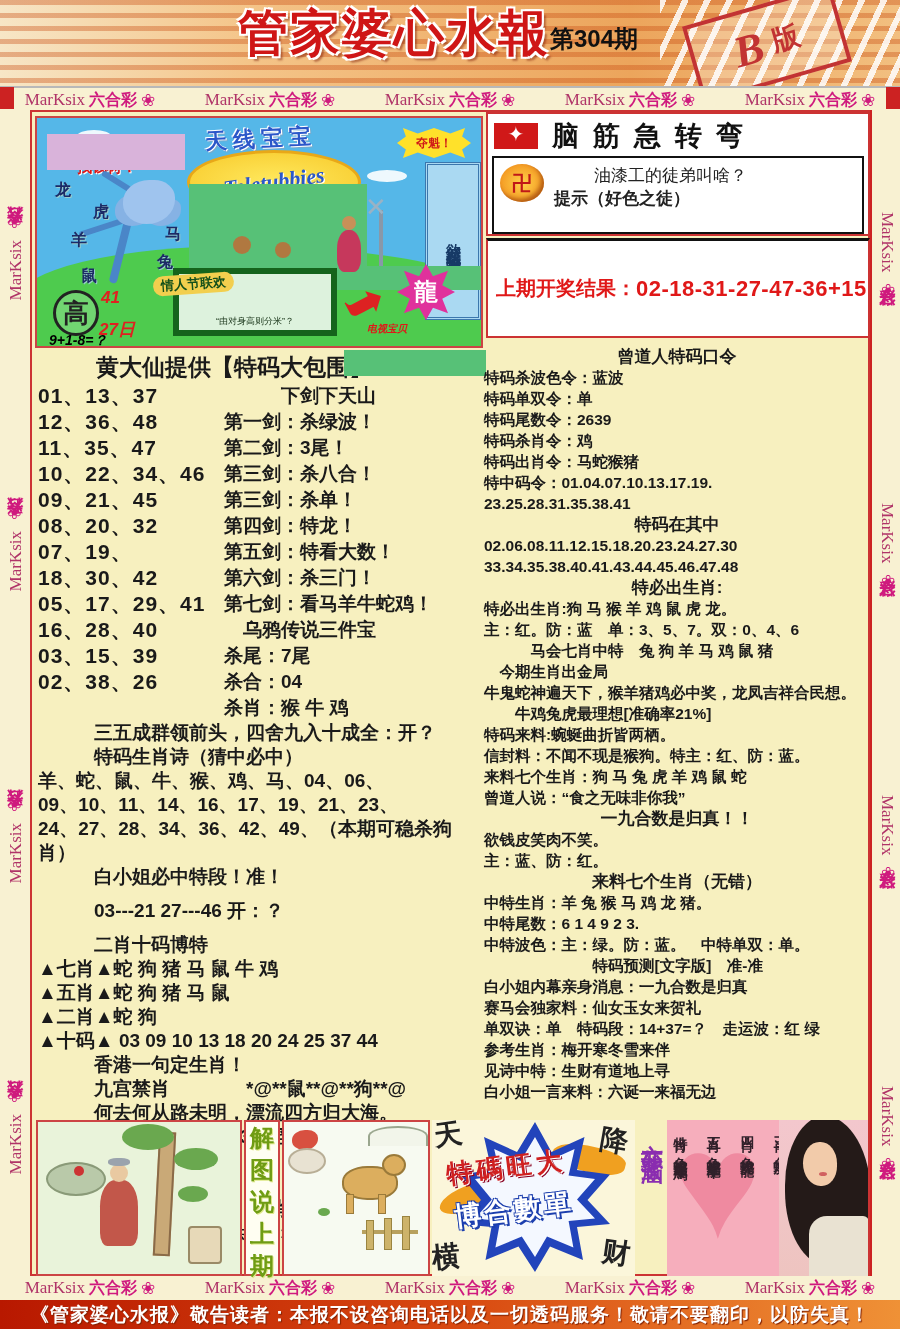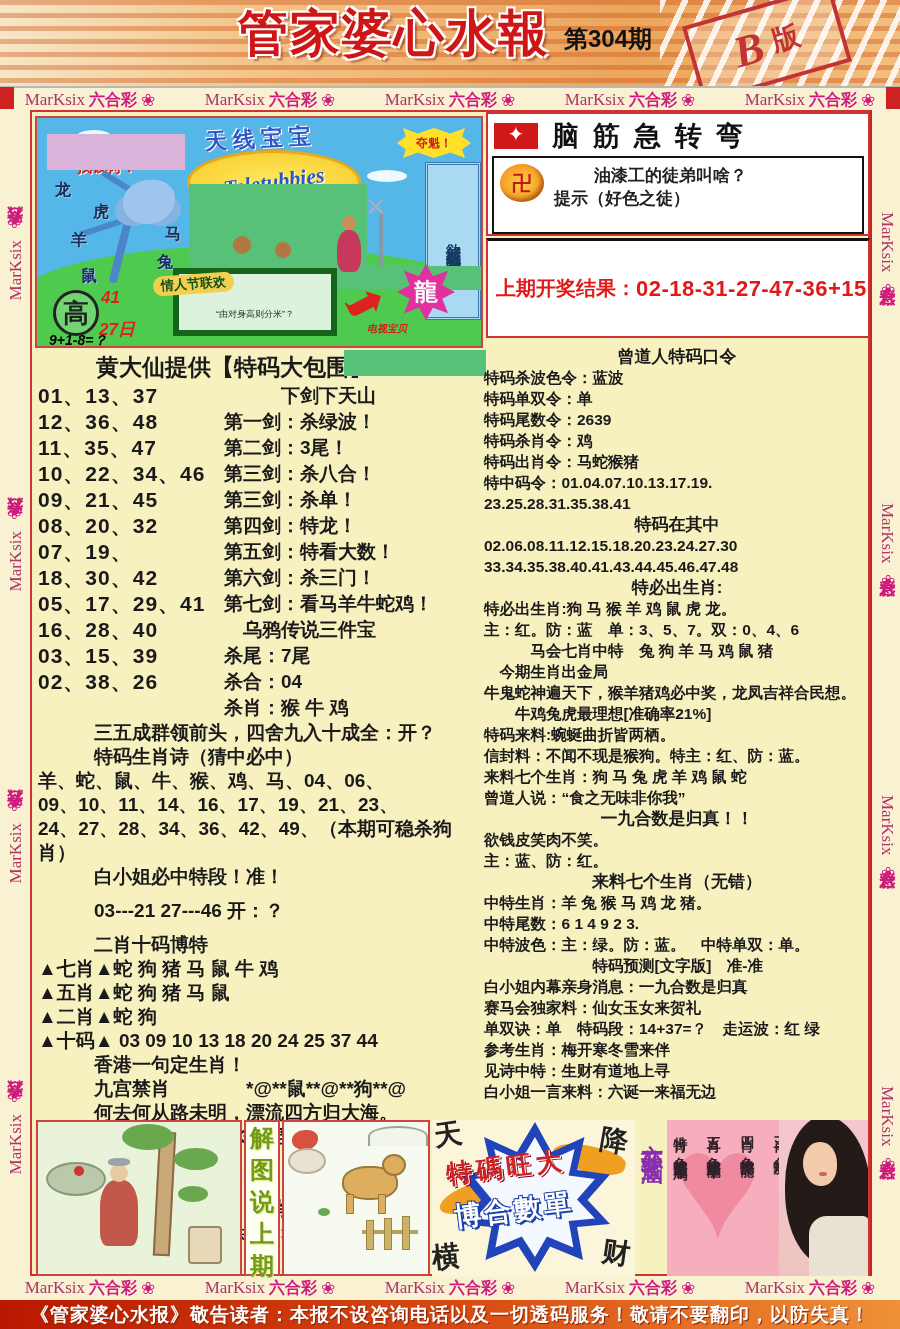--- a/index.html
+++ b/index.html
@@ -6,21 +6,21 @@
   body{width:900px;height:1329px;position:relative;overflow:hidden;
        background:#f8f1d2;font-family:"Liberation Sans",sans-serif;color:#1a1a1a;}
   .abs{position:absolute;}
   .preline{white-space:pre-line;}
 
   
   .header{left:0;top:0;width:900px;height:86px;
     background:linear-gradient(90deg,#f7e6c6 0%,#f4c488 28%,#eca55c 70%,#f2bf80 100%);}
   .header .stripes{left:0;top:0;right:0;bottom:0;
     background:repeating-linear-gradient(180deg,rgba(201,78,20,.38) 0 5px,rgba(0,0,0,0) 5px 13px);}
-  .masthead{left:238px;top:6px;display:flex;align-items:flex-end;gap:14px;text-align:center;}
+  .masthead{left:238px;top:6px;display:flex;align-items:flex-end;gap:0;text-align:center;}
   .paper-title{font-family:"Liberation Serif",serif;font-weight:bold;font-size:50px;color:#cf1616;
     letter-spacing:2px;line-height:1.1;
     text-shadow:-2px -2px 0 #fff,2px -2px 0 #fff,-2px 2px 0 #fff,2px 2px 0 #fff,4px 4px 2px rgba(120,20,0,.45);}
   .issue-no{font-size:24px;font-weight:bold;color:#111;padding-bottom:6px;}
   .stamp-stripes{left:660px;top:0;width:240px;height:86px;
     background:repeating-linear-gradient(115deg,rgba(255,255,255,.85) 0 6px,rgba(255,255,255,0) 6px 20px);}
   .stamp{left:690px;top:4px;width:146px;height:72px;border:4px solid #c23333;
     transform:rotate(-16deg);display:flex;align-items:center;justify-content:center;gap:10px;
     color:#c23333;background:rgba(255,255,255,.25);}
   .stamp .b{font-family:"Liberation Serif",serif;font-size:44px;font-style:italic;font-weight:bold;}
@@ -72,21 +72,21 @@
     display:flex;align-items:center;justify-content:center;}
   .scroll span{writing-mode:vertical-rl;font-size:15px;font-weight:bold;color:#173a66;letter-spacing:3px;}
   .windmill-pole{left:342px;top:92px;width:4px;height:66px;background:#8898a8;}
   .windmill-blades{left:328px;top:74px;font-size:26px;color:#9ab2c4;}
   .tubby-red{left:300px;top:112px;width:24px;height:42px;background:#c6385c;border-radius:45% 45% 30% 30%;}
   .tubby-red::before{content:"";position:absolute;left:5px;top:-14px;width:14px;height:14px;background:#c89058;border-radius:50%;}
   .tubbyhead{background:#b07840;border-radius:50%;}
   .censor{position:absolute;}
   .billboard{left:136px;top:150px;width:164px;height:68px;border:6px solid #15641c;background:#ddf2dd;
     box-sizing:border-box;display:flex;align-items:flex-end;justify-content:center;}
-  .billboard span{font-size:9px;color:#173317;padding-bottom:9px;}
+  .billboard span{font-size:9px;color:#173317;padding-bottom:2px;}
   .gao-circle{left:16px;top:172px;width:40px;height:40px;border:3px solid #222;border-radius:50%;
     display:flex;align-items:center;justify-content:center;font-size:26px;font-weight:bold;color:#222;background:rgba(255,255,255,.2);}
   .rednum{position:absolute;color:#e02020;font-weight:bold;font-style:italic;}
   .equation{left:12px;top:214px;font-size:14px;font-weight:bold;font-style:italic;color:#000000;}
   .festival{left:116px;top:156px;background:#f2cf4e;border-radius:12px;padding:1px 8px;
     font-size:13px;font-weight:bold;color:#14501a;transform:rotate(-4deg);}
   .redarrow{left:308px;top:158px;font-size:46px;color:#dd2222;transform:rotate(-28deg);font-weight:bold;}
   .dragonstar{left:360px;top:146px;width:58px;height:56px;background:#e0319c;
     clip-path:polygon(50% 0,62% 22%,88% 12%,78% 38%,100% 50%,78% 62%,88% 88%,62% 78%,50% 100%,38% 78%,12% 88%,22% 62%,0 50%,22% 38%,12% 12%,38% 22%);
     display:flex;align-items:center;justify-content:center;}
@@ -97,21 +97,21 @@
   .teaser{left:454px;top:0;width:384px;height:124px;background:#fff;border:2px solid #cc3333;box-sizing:border-box;}
   .teaser-head{display:flex;align-items:center;gap:14px;padding:4px 6px 2px 6px;}
   .teaser-logo{width:44px;height:26px;background:#d01818;position:relative;flex:0 0 auto;}
   .teaser-logo::after{content:"✦";position:absolute;left:0;right:0;top:-1px;text-align:center;color:#fff;font-size:20px;}
   .teaser-title{font-size:27px;font-weight:bold;letter-spacing:14px;color:#111;white-space:nowrap;}
   .qbox{margin:0 4px;border:2px solid #111;height:78px;display:flex;align-items:flex-start;gap:10px;padding:6px;box-sizing:border-box;}
   .wanball{width:44px;height:38px;background:radial-gradient(#ffd24a,#f08414);border-radius:50%;
     display:flex;align-items:center;justify-content:center;flex:0 0 auto;
     box-shadow:inset -3px -3px 4px rgba(120,30,0,.5);}
   .wanball span{color:#c01818;font-size:20px;font-weight:bold;}
-  .qtext .q{font-size:17px;font-weight:bold;color:#222;padding-left:40px;}
+  .qtext .q{font-size:17px;font-weight:normal;color:#222;padding-left:40px;}
   .qtext .hint{font-size:17px;font-weight:bold;color:#222;}
   .results{left:454px;top:126px;width:384px;height:100px;background:#fff;
     border:2px solid #cc3333;border-top:3px solid #111;box-sizing:border-box;
     display:flex;align-items:center;padding-left:8px;}
   .results .lbl{color:#e01818;font-size:20px;font-weight:bold;white-space:nowrap;}
   .results .nums{color:#e01818;font-size:22px;font-weight:bold;letter-spacing:0.5px;white-space:nowrap;}
 
   
   .leftcol{left:6px;top:240px;width:446px;height:768px;}
   .lc-title{font-size:23px;font-weight:bold;padding-left:58px;}

